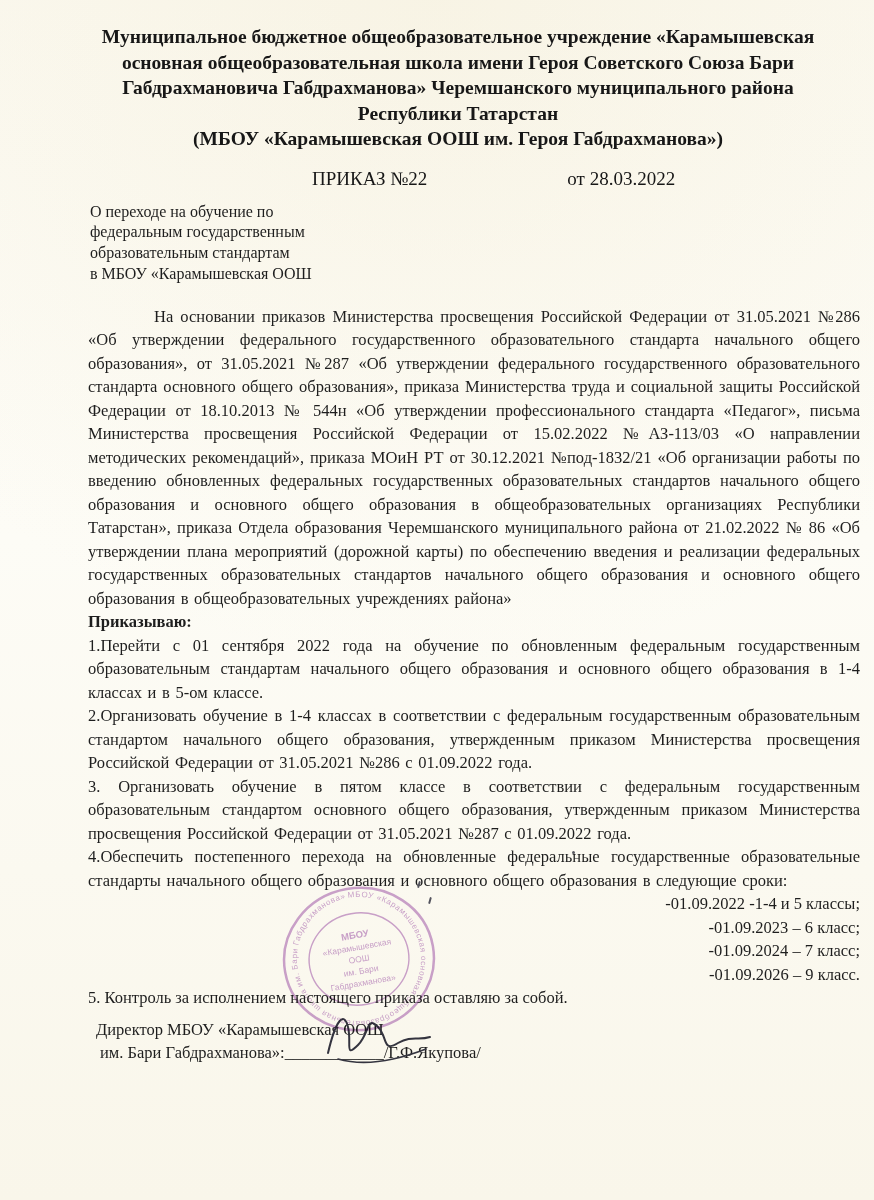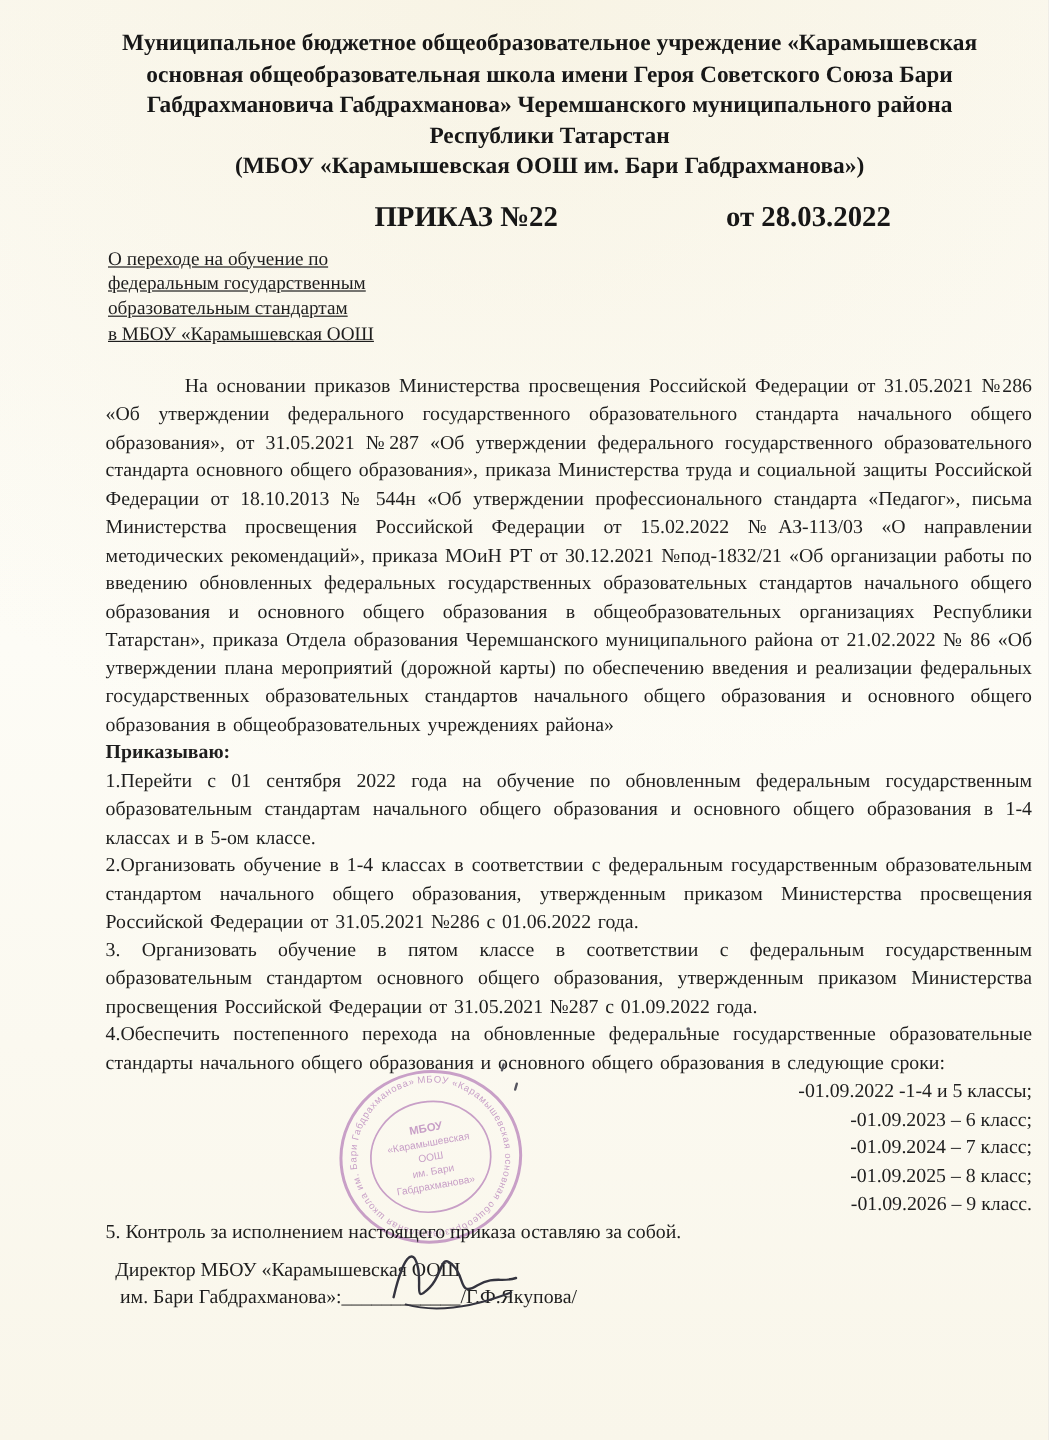--- a/index.html
+++ b/index.html
@@ -20,31 +20,30 @@
     text-align: center;
     font-weight: bold;
     font-size: 19.5px;
     line-height: 25.5px;
     color: #171717;
   }
   .order-row {
     display: flex;
     padding-left: 312px;
     margin-top: 16px;
-    font-weight: bold;
-    font-size: 24px;
+    font-weight: normal;
+    font-size: 19px;
     color: #171717;
   }
   .order-row .order-date { margin-left: 140px; }
   .subject {
     margin: 12px 0 0 90px;
     width: 310px;
     font-size: 16px;
     line-height: 20.8px;
-    text-decoration: underline;
   }
   .body {
     margin: 20px 14px 0 88px;
     width: 772px;
     font-size: 16.5px;
     line-height: 23.5px;
   }
   .body p { margin: 0; }
   .justify { text-align: justify; word-spacing: 1.5px; }
   .preamble { text-indent: 66px; }
@@ -96,53 +95,52 @@
 </head>
 <body>
 
 <div class="page">
 
   <div class="title">
     <div>Муниципальное бюджетное общеобразовательное учреждение «Карамышевская</div>
     <div>основная общеобразовательная школа имени Героя Советского Союза Бари</div>
     <div>Габдрахмановича Габдрахманова» Черемшанского муниципального района</div>
     <div>Республики Татарстан</div>
-    <div>(МБОУ «Карамышевская ООШ им. Бари Габдрахманова»)</div>
+    <div>(МБОУ «Карамышевская ООШ им. Героя Габдрахманова»)</div>
   </div>
 
   <div class="order-row">
     <span class="order-label">ПРИКАЗ №22</span>
     <span class="order-date">от 28.03.2022</span>
   </div>
 
   <div class="subject">
     <div>О переходе на обучение по</div>
     <div>федеральным государственным</div>
     <div>образовательным стандартам</div>
     <div>в МБОУ «Карамышевская  ООШ</div>
   </div>
 
   <div class="body">
     <p class="justify preamble">На основании приказов Министерства просвещения Российской Федерации от 31.05.2021 №286 «Об утверждении федерального государственного образовательного стандарта начального общего образования», от 31.05.2021 №287 «Об утверждении федерального государственного образовательного стандарта основного общего образования», приказа Министерства труда и социальной защиты Российской Федерации от 18.10.2013 № 544н «Об утверждении профессионального стандарта «Педагог», письма Министерства просвещения Российской Федерации от 15.02.2022 №АЗ-113/03 «О направлении методических рекомендаций», приказа МОиН РТ от 30.12.2021 №под-1832/21 «Об организации работы по введению обновленных федеральных государственных образовательных стандартов начального общего образования и основного общего образования в общеобразовательных организациях Республики Татарстан», приказа Отдела образования Черемшанского муниципального района от 21.02.2022 № 86 «Об утверждении плана мероприятий (дорожной карты) по обеспечению введения и реализации федеральных государственных образовательных стандартов начального общего образования и основного общего образования в общеобразовательных учреждениях  района»</p>
     <p class="resolve">Приказываю:</p>
     <p class="justify item">1.Перейти с 01 сентября 2022 года на обучение по обновленным  федеральным государственным образовательным стандартам начального общего образования и  основного общего образования в 1-4 классах и в 5-ом классе.</p>
-    <p class="justify item">2.Организовать обучение в 1-4 классах в соответствии с федеральным государственным образовательным стандартом   начального общего образования, утвержденным приказом Министерства просвещения Российской Федерации от 31.05.2021 №286 с 01.06.2022 года.</p>
+    <p class="justify item">2.Организовать обучение в 1-4 классах в соответствии с федеральным государственным образовательным стандартом   начального общего образования, утвержденным приказом Министерства просвещения Российской Федерации от 31.05.2021 №286 с 01.09.2022 года.</p>
     <p class="justify item">3. Организовать обучение в пятом классе  в соответствии с федеральным государственным образовательным стандартом   основного   общего образования, утвержденным приказом Министерства просвещения Российской Федерации от 31.05.2021 №287 с 01.09.2022 года.</p>
     <p class="justify item">
       <span>4.Обеспечить постепенного перехода   на обновленные федеральные   государственные образовательные стандарты  начального  общего образования и основного общего образования в следующие сроки:</span>
       <span class="speck" style="left:330px; top:36px;"></span>
       <span class="speck" style="left:341px; top:52px;"></span>
       <span class="speck-dot" style="left:484px; top:6px;"></span>
     </p>
 
     <div class="schedule">
       <div class="schedule-line">-01.09.2022 -1-4 и 5 классы;</div>
       <div class="schedule-line">-01.09.2023 – 6 класс;</div>
       <div class="schedule-line">-01.09.2024 – 7 класс;</div>
-      <div class="schedule-line">-01.09.2025 – 8 класс;</div>
       <div class="schedule-line">-01.09.2026 – 9 класс.</div>
 
       <svg class="stamp" width="176" height="170" viewBox="0 0 176 170">
         <defs>
           <path id="stamp-ring-path" d="M 88 23 A 62 62 0 1 1 87.9 23" fill="none"></path>
         </defs>
         <ellipse cx="88" cy="85" rx="75" ry="71" fill="none" stroke-width="2.5" stroke="#9c4fae"></ellipse>
         <ellipse cx="88" cy="85" rx="50" ry="46" fill="none" stroke-width="1.4" stroke="#9c4fae"></ellipse>
         <text font-size="8" letter-spacing="0.6" fill="#9c4fae">
           <textPath href="#stamp-ring-path">МБОУ «Карамышевская основная общеобразовательная школа им. Бари Габдрахманова» • Черемшанского района •</textPath>

